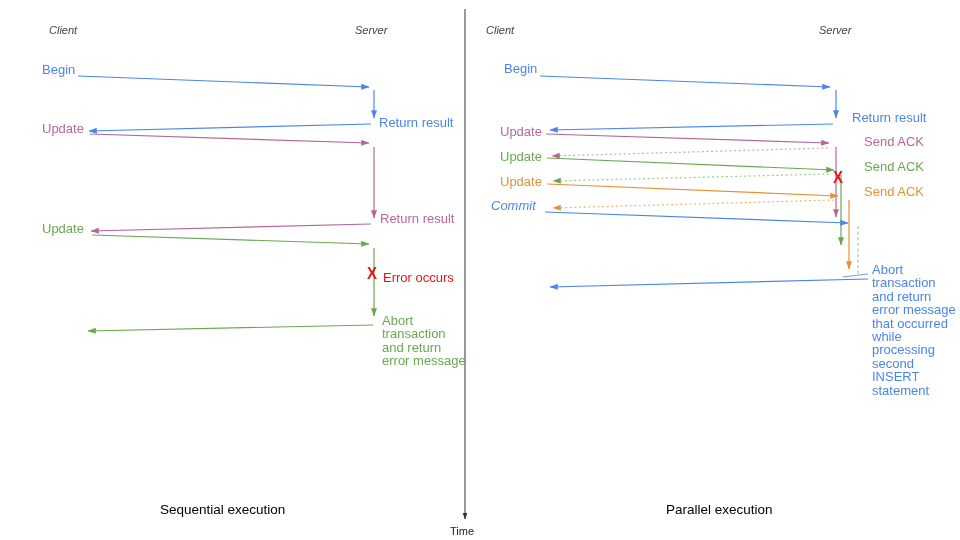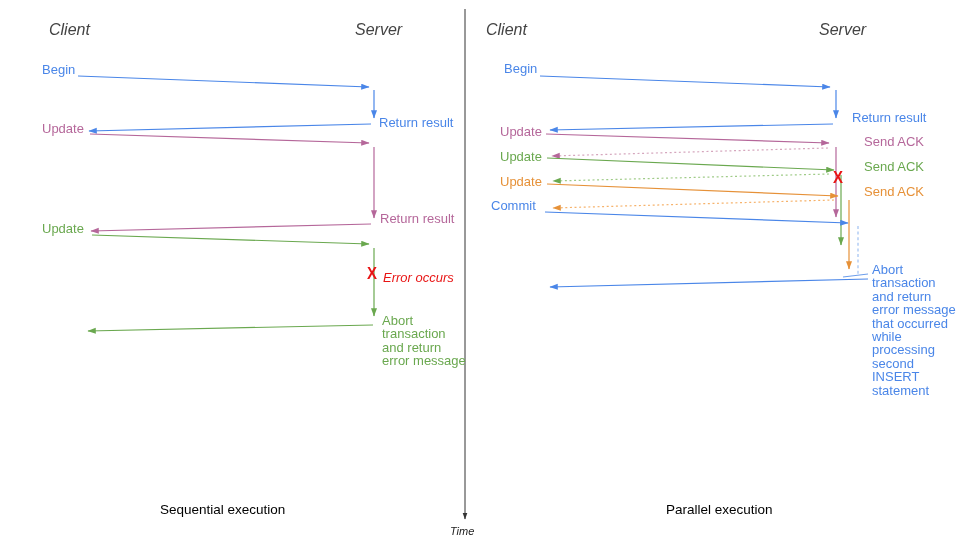--- a/index.html
+++ b/index.html
@@ -2,30 +2,30 @@
 <html><head>
 <meta charset="utf-8">
 <style>
   html,body{margin:0;padding:0;background:#fff;}
   #stage{
     position:relative;width:960px;height:540px;background:#ffffff;
     font-family:"Liberation Sans","DejaVu Sans",sans-serif;overflow:hidden;
   }
   #wires{position:absolute;left:0;top:0;width:960px;height:540px;}
   .lbl{position:absolute;font-size:13px;line-height:12px;white-space:nowrap;}
-  .actor{font-size:16px;font-style:italic;color:#434343;}
+  .actor{font-size:11px;font-style:italic;color:#434343;}
   .blue{color:#4a86e8;}
   .pink{color:#b5679a;}
   .green{color:#6aa84f;}
   .orange{color:#e69138;}
-  .red{color:#e81414;font-weight:bold;font-style:italic;}
+  .red{color:#e81414;font-weight:bold;}
   .xmark{font-size:15px;font-weight:bold;color:#e81414;transform:scaleY(1.1);}
   .wrap{white-space:pre-line;line-height:13.4px;}
   .caption{font-size:13.5px;color:#000000;}
-  .timelbl{font-size:11px;color:#222;font-style:italic;}
+  .timelbl{font-size:11px;color:#222;}
 </style>
 </head>
 <body>
 
 <div id="stage">
 
   <svg id="wires" viewBox="0 0 960 540">
     <defs>
       <marker id="ah-blue" markerWidth="8" markerHeight="6" refX="6.5" refY="2.5" orient="auto">
         <path d="M0,0 L7,2.5 L0,5 z" fill="#4a86e8"></path>
@@ -105,21 +105,21 @@
 
   <div class="lbl pink" style="left:500px;top:126px;">Update</div>
   <div class="lbl pink" style="left:864px;top:136px;">Send ACK</div>
 
   <div class="lbl green" style="left:500px;top:151px;">Update</div>
   <div class="lbl green" style="left:864px;top:161px;">Send ACK</div>
 
   <div class="lbl orange" style="left:500px;top:176px;">Update</div>
   <div class="lbl orange" style="left:864px;top:186px;">Send ACK</div>
 
-  <div class="lbl blue" style="left:491px;top:200px;">Commit</div>
+  <div class="lbl blue" style="left:491px;top:200px;font-style:italic;">Commit</div>
 
   <div class="lbl xmark" style="left:833px;top:172px;">X</div>
 
   <div class="lbl blue wrap" style="left:872px;top:263px;width:92px;">Abort
 transaction
 and return
 error message
 that occurred
 while
 processing

